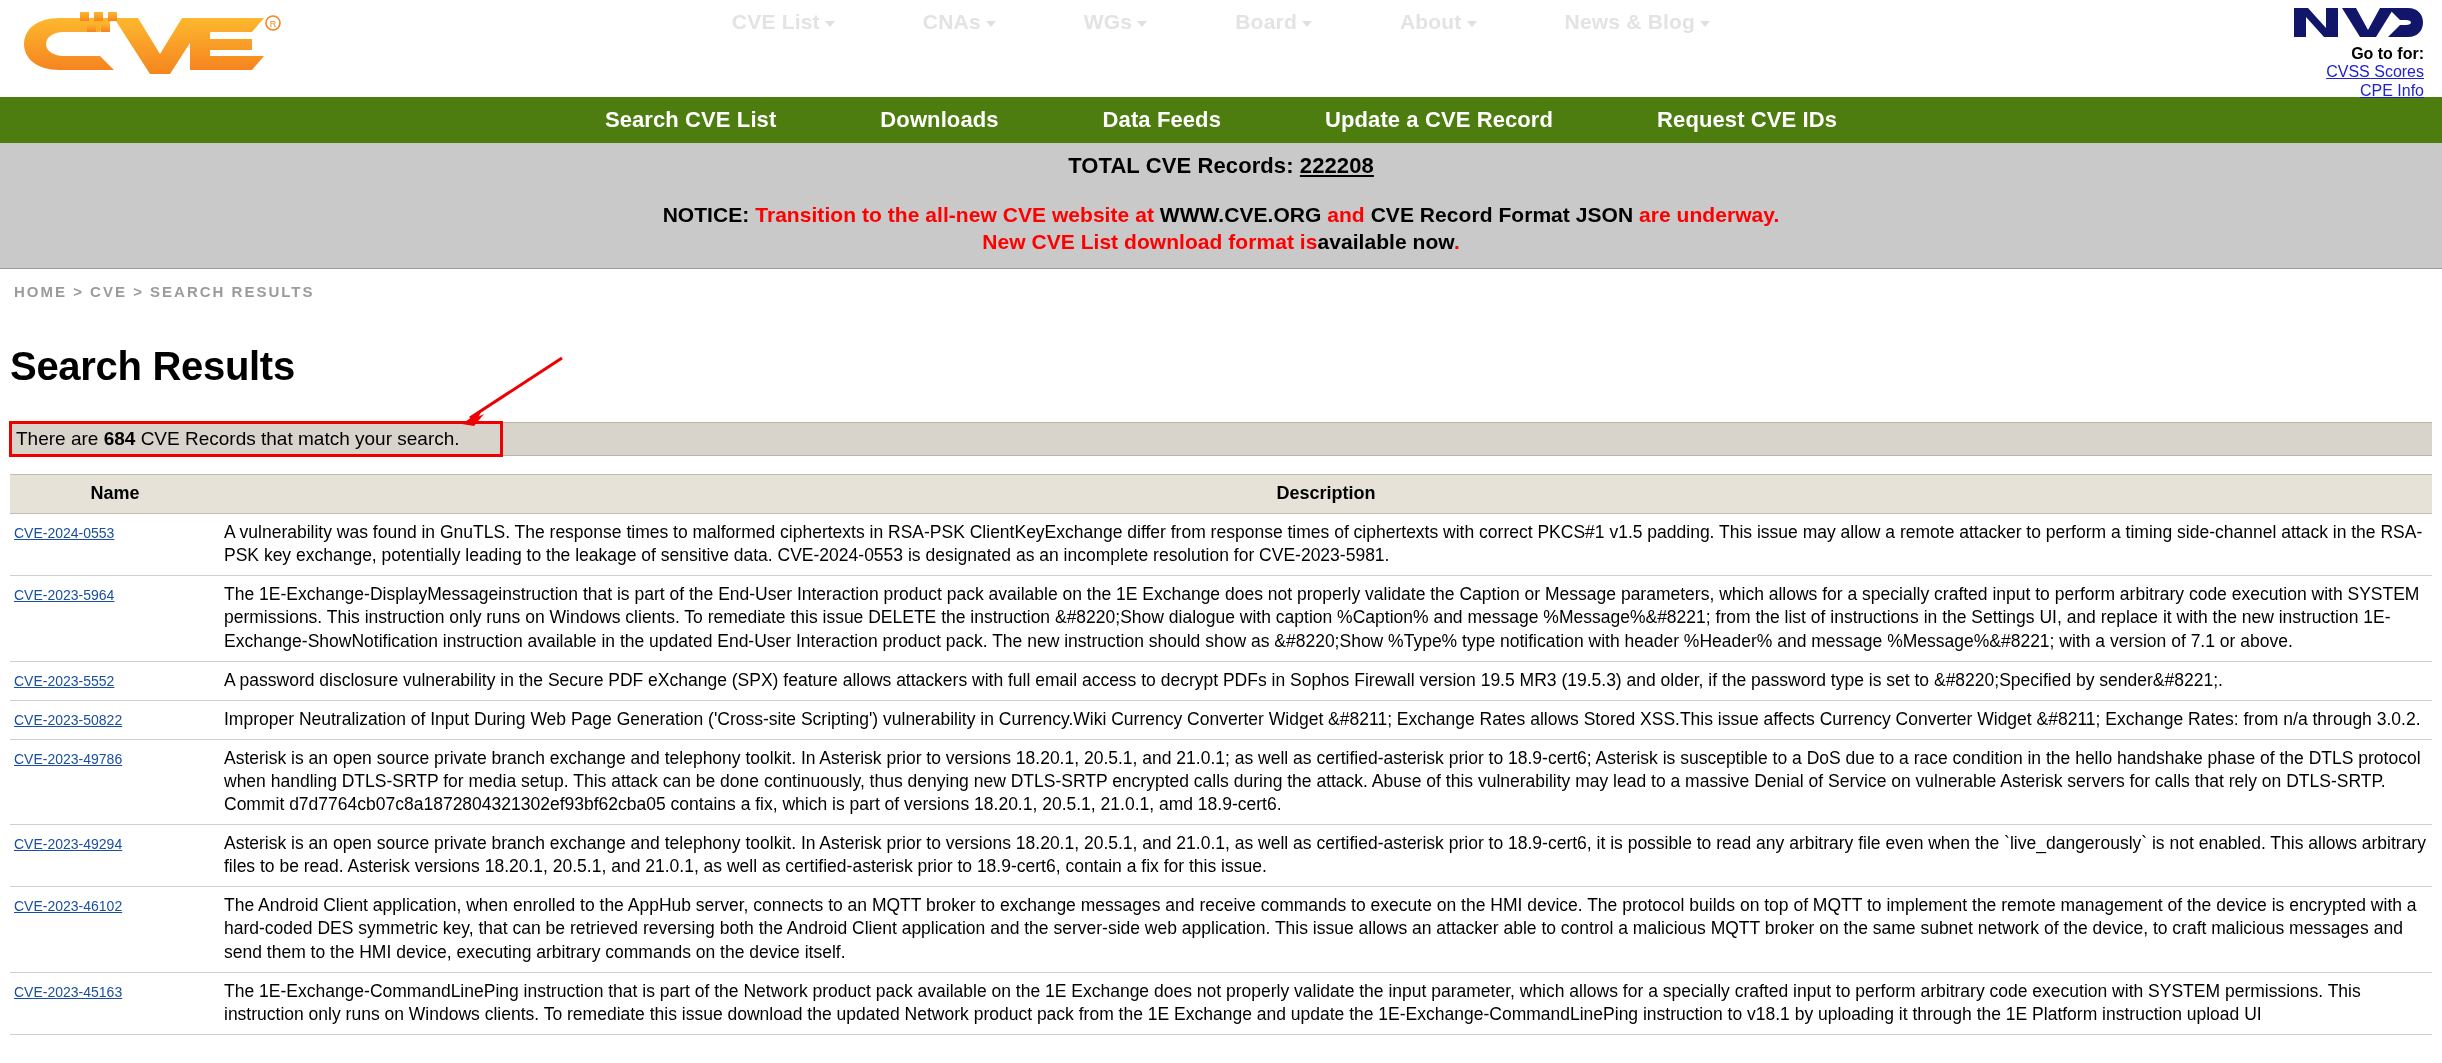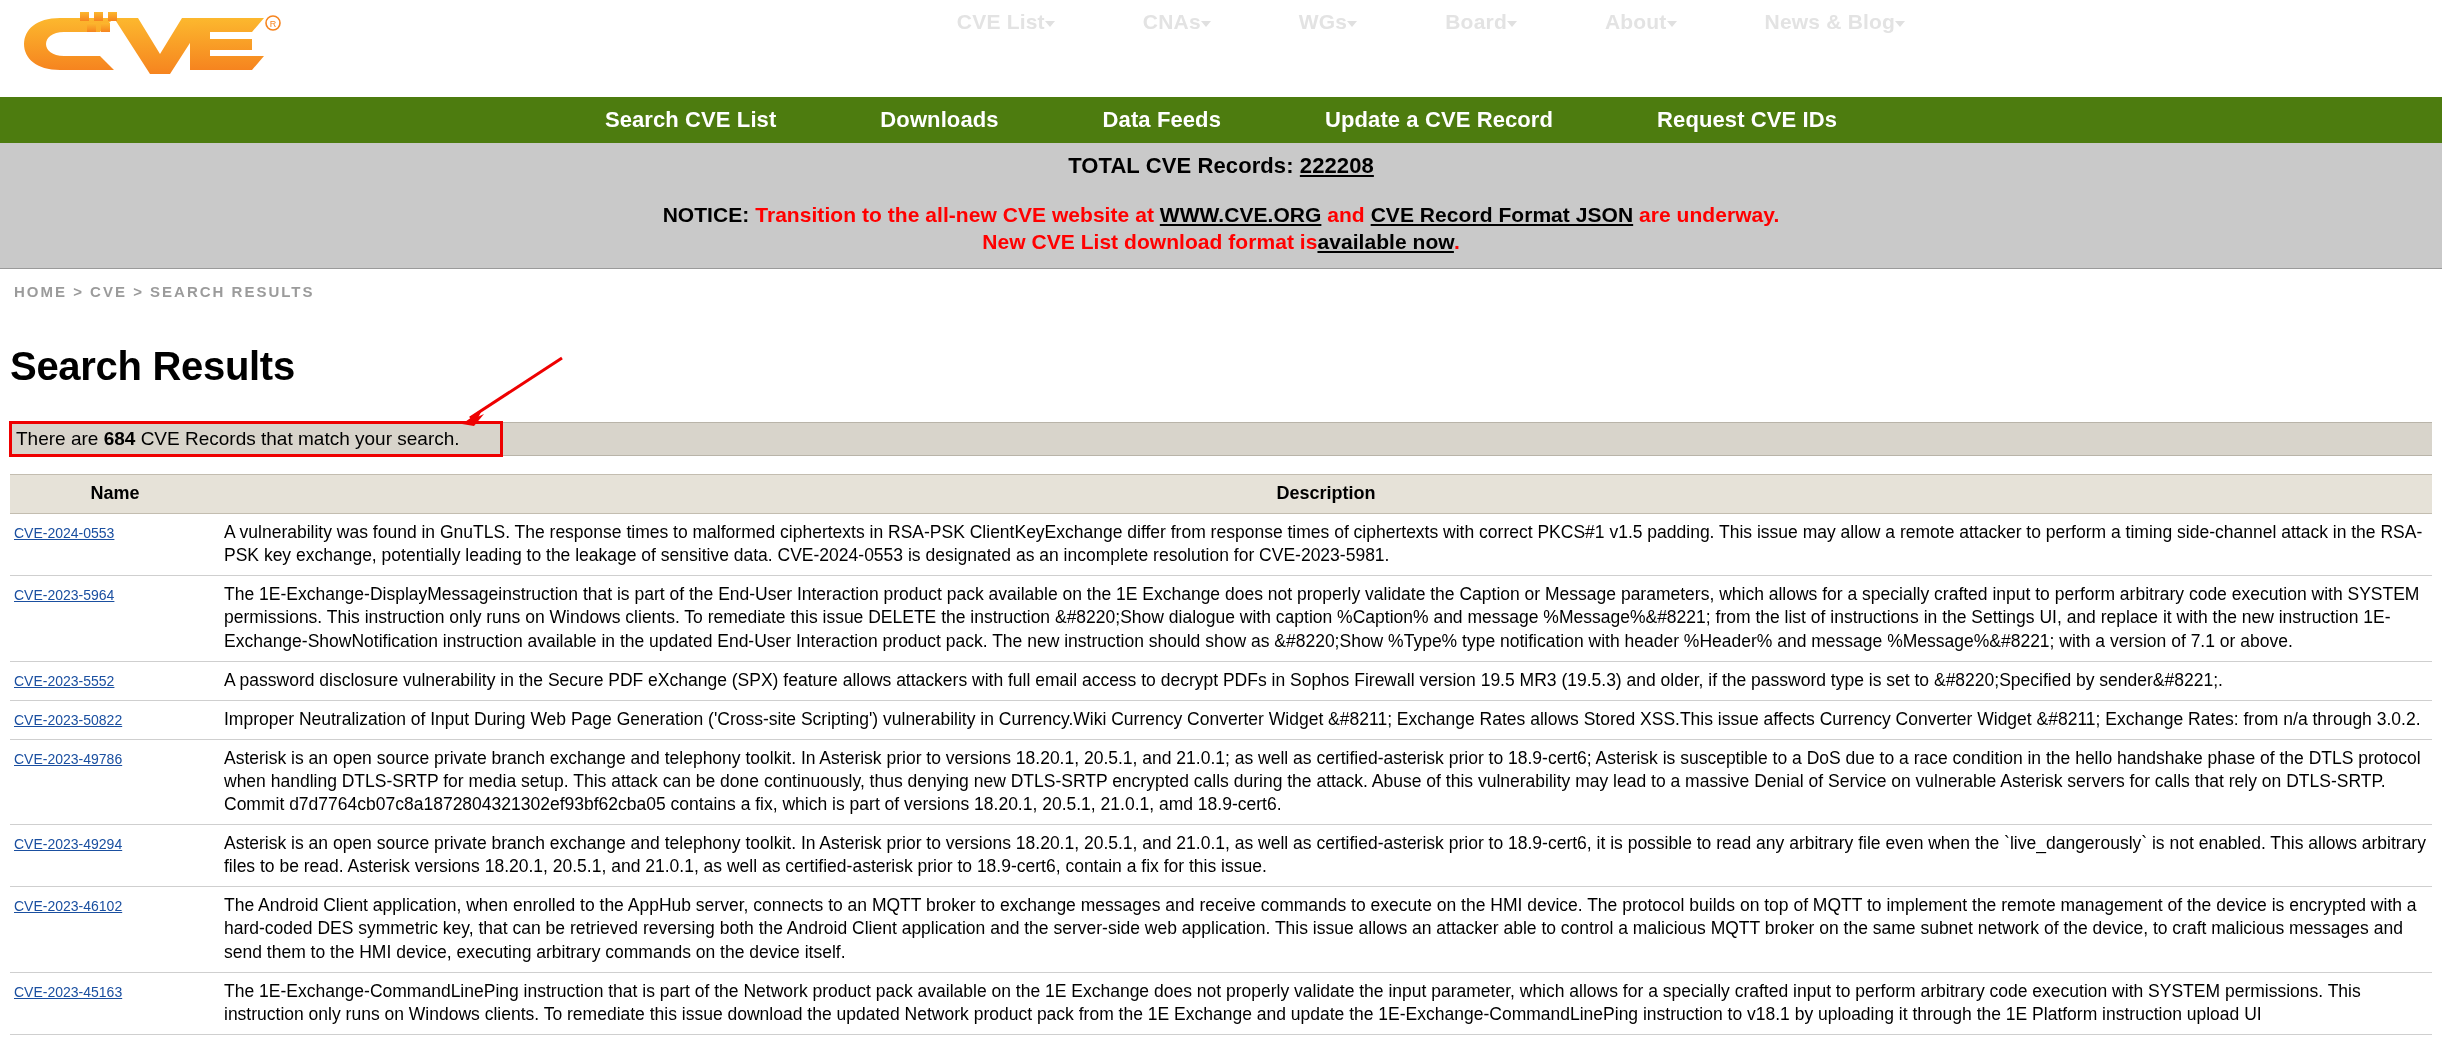--- a/index.html
+++ b/index.html
@@ -39,20 +39,21 @@
   }
   .top-nav-item {
     color: #e3e3e3;
     font-size: 21px;
     font-weight: 600;
     letter-spacing: .2px;
     white-space: nowrap;
     cursor: pointer;
     display: inline-flex;
     align-items: center;
+    gap: 5px;
   }
   .caret {
     width: 0; height: 0;
     border-left: 5px solid transparent;
     border-right: 5px solid transparent;
     border-top: 6px solid #e0e0e0;
     display: inline-block;
     margin-top: 3px;
   }
 
@@ -121,21 +122,20 @@
   .notice-line {
     font-size: 21px;
     font-weight: bold;
     line-height: 1.30;
     color: #ff0000;
     letter-spacing: .05px;
   }
   .notice-line .nlabel { color: #000000; }
   .notice-line .dark-link {
     color: #000000;
-    text-decoration: underline;
     cursor: pointer;
   }
   .notice-line.second { margin-top: 22px; }
 
   
   .breadcrumb {
     padding: 14px 0 6px 14px;
     font-size: 15px;
     font-weight: bold;
     letter-spacing: 2.0px;
@@ -281,20 +281,32 @@
     <span class="top-nav-item">
       <span>About</span>
       <i class="caret"></i>
     </span>
     <span class="top-nav-item">
       <span>News &amp; Blog</span>
       <i class="caret"></i>
     </span>
   </nav>
 
+  <div class="nvd-block">
+    <svg class="nvd-logo" width="132" height="34" viewBox="0 0 132 34">
+      <g fill="#12166b">
+        <path d="M2 2 L16 2 L34 22 L34 2 L46 2 L46 31 L32 31 L14 11 L14 31 L2 31 Z"></path>
+        <path d="M50 2 L64 2 L76 24 L88 2 L102 2 L84 31 L68 31 Z"></path>
+        <path d="M96 2 L116 2 C126 2 131 9 131 16.5 C131 24 126 31 116 31 L96 31 L108 19 L114 19 C117 19 119 18 119 16.5 C119 15 117 14 114 14 L108 14 Z"></path>
+      </g>
+    </svg>
+    <div class="nvd-goto">Go to for:</div>
+    <span class="nvd-link">CVSS Scores</span>
+    <span class="nvd-link">CPE Info</span>
+  </div>
 </div>
 
 <div class="black-bar">
   <span class="black-bar-item">Search CVE List</span>
   <span class="black-bar-item">Downloads</span>
   <span class="black-bar-item">Data Feeds</span>
   <span class="black-bar-item">Update a CVE Record</span>
   <span class="black-bar-item">Request CVE IDs</span>
 </div>
 

